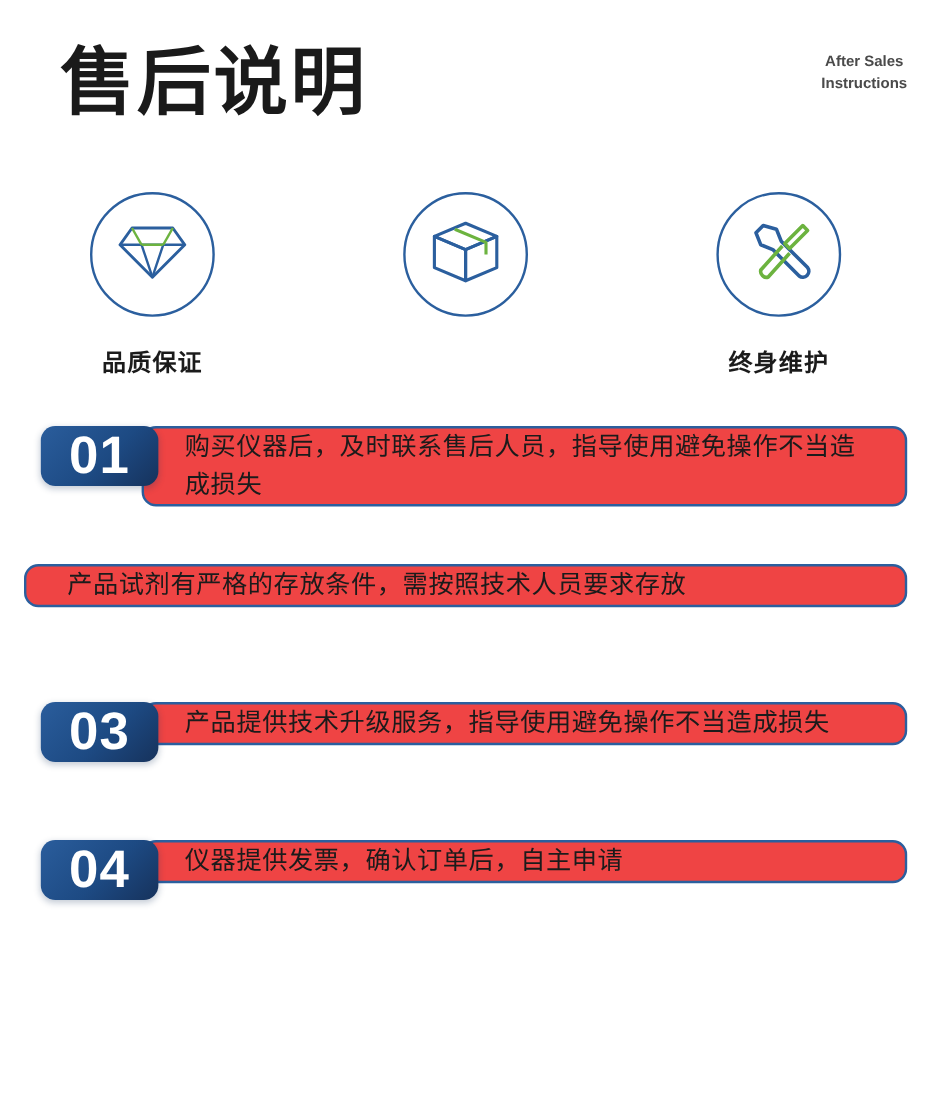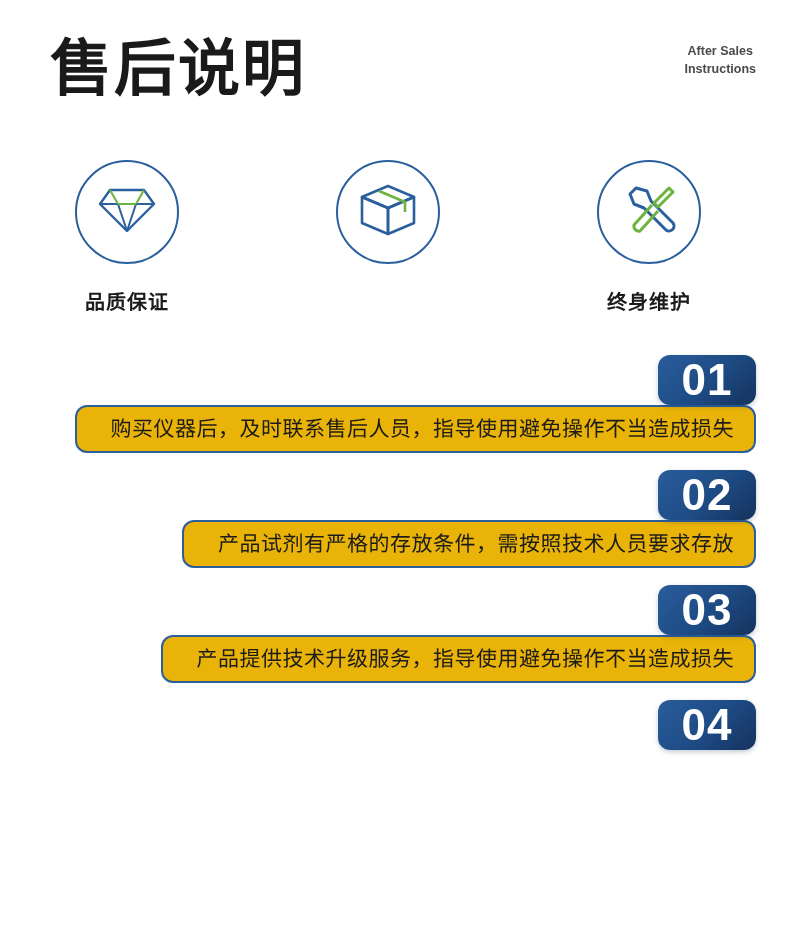--- a/index.html
+++ b/index.html
@@ -71,24 +71,23 @@
     color: #1b1b1b;
     letter-spacing: 1px;
   }
 
   
   .steps {
     padding: 40px 34px 0 34px;
   }
   .step-row {
     display: flex;
-    align-items: flex-end;
+    align-items: flex-start;
     margin-bottom: 17px;
     height: 98px;
-    flex-direction: column;
   }
   .step-badge {
     width: 98px;
     min-width: 98px;
     border-radius: 12px;
     background: linear-gradient(135deg, #2a5d9c 0%, #1d4a83 55%, #16325c 100%);
     color: #ffffff;
     display: flex;
     align-items: center;
     justify-content: center;
@@ -101,21 +100,21 @@
   }
   .step-body {
     flex: 1;
     margin-left: -14px;
     border: 2px solid #2b5f9e;
     border-radius: 12px;
     display: flex;
     align-items: center;
     padding: 0 20px 0 34px;
     box-sizing: border-box;
-    background: #eab308;
+    background: #ef4444;
   }
   .step-text {
     font-size: 21px;
     line-height: 1.5;
     color: #1b1b1b;
     letter-spacing: 0.5px;
   }
 </style>
 </head>
 <body>
@@ -179,30 +178,32 @@
 <div class="steps">
 
   <div class="step-row">
     <div class="step-badge">01</div>
     <div class="step-body">
       <div class="step-text">购买仪器后，及时联系售后人员，指导使用避免操作不当造成损失</div>
     </div>
   </div>
 
   <div class="step-row">
-    <div class="step-badge">02</div>
     <div class="step-body">
       <div class="step-text">产品试剂有严格的存放条件，需按照技术人员要求存放</div>
     </div>
   </div>
 
   <div class="step-row">
     <div class="step-badge">03</div>
     <div class="step-body">
       <div class="step-text">产品提供技术升级服务，指导使用避免操作不当造成损失</div>
     </div>
   </div>
 
   <div class="step-row">
     <div class="step-badge">04</div>
+    <div class="step-body">
+      <div class="step-text">仪器提供发票，确认订单后，自主申请</div>
+    </div>
   </div>
 
 </div>
 
 </body></html>

